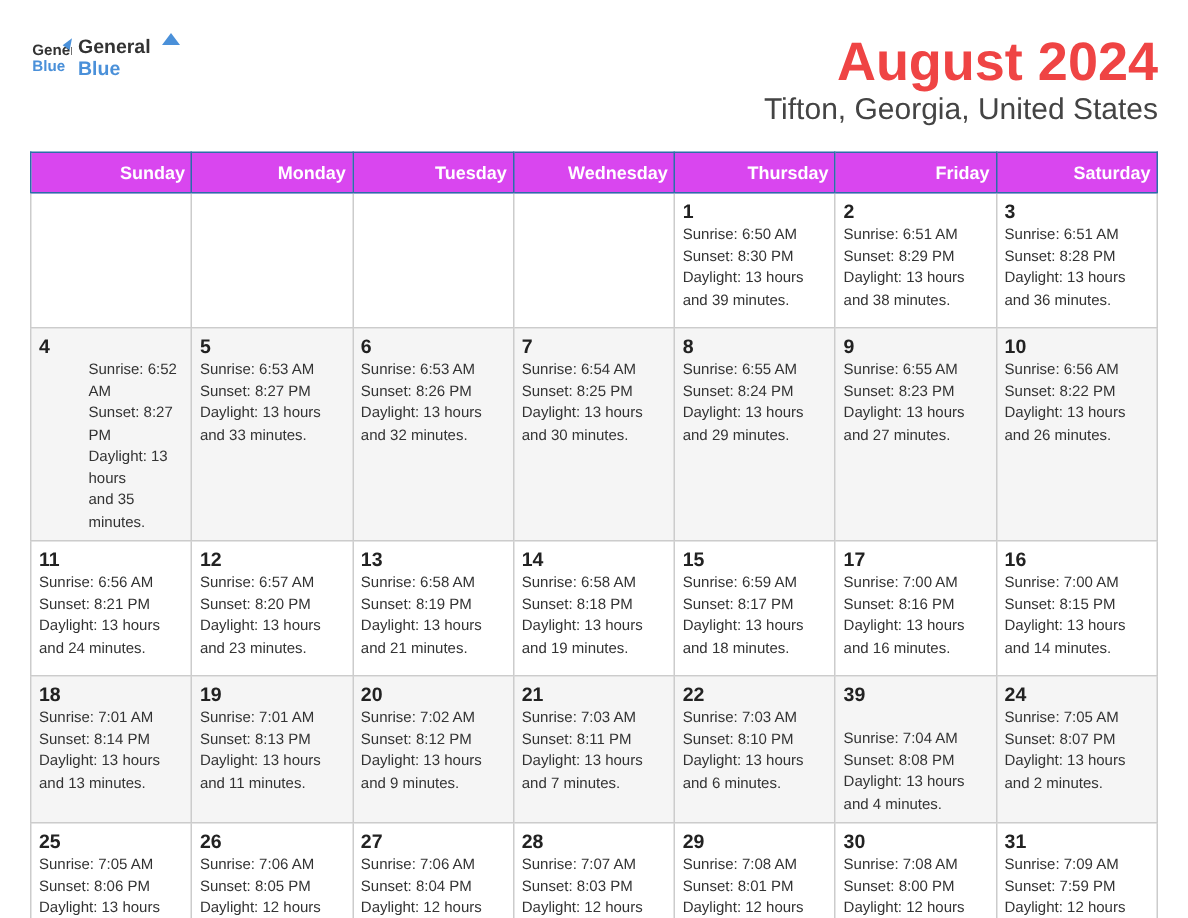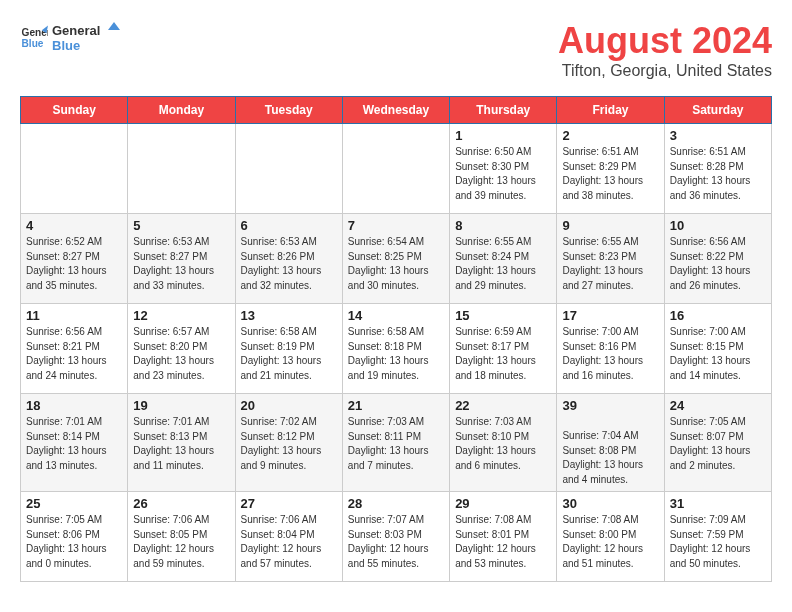--- a/index.html
+++ b/index.html
@@ -27,33 +27,33 @@
     }
     .title-section {
       text-align: right;
     }
     .main-title {
       font-size: 36px;
       font-weight: bold;
       color: #ef4444;
     }
     .subtitle {
-      font-size: 16px;
+      font-size: 20px;
       color: #444;
     }
     .calendar {
       width: 100%;
       border-collapse: collapse;
       font-size: 11px;
     }
     .calendar thead th {
-      background-color: #ef4444;
+      background-color: #d946ef;
       color: white;
       padding: 6px 4px;
-      text-align: center;
+      text-align: right;
       font-size: 12px;
       font-weight: bold;
       border: 1px solid #2a6fa8;
     }
     .calendar tbody td {
       vertical-align: top;
       padding: 4px 5px;
       border: 1px solid #ccc;
       width: calc(100% / 7);
       height: 90px;
@@ -137,21 +137,21 @@
           <div class="day-number">3</div>
           <div class="day-info" style="white-space: pre-line;">Sunrise: 6:51 AM
 Sunset: 8:28 PM
 Daylight: 13 hours
 and 36 minutes.</div>
         </td>
       </tr>
       <tr>
         <td>
           <div class="day-number">4</div>
-          <div class="day-info" style="white-space: pre-line;">Sunrise: 6:52 AM
+          <div class="day-info" style="white-space: pre-line; margin-left: 33px;">Sunrise: 6:52 AM
 Sunset: 8:27 PM
 Daylight: 13 hours
 and 35 minutes.</div>
         </td>
         <td>
           <div class="day-number">5</div>
           <div class="day-info" style="white-space: pre-line;">Sunrise: 6:53 AM
 Sunset: 8:27 PM
 Daylight: 13 hours
 and 33 minutes.</div>

